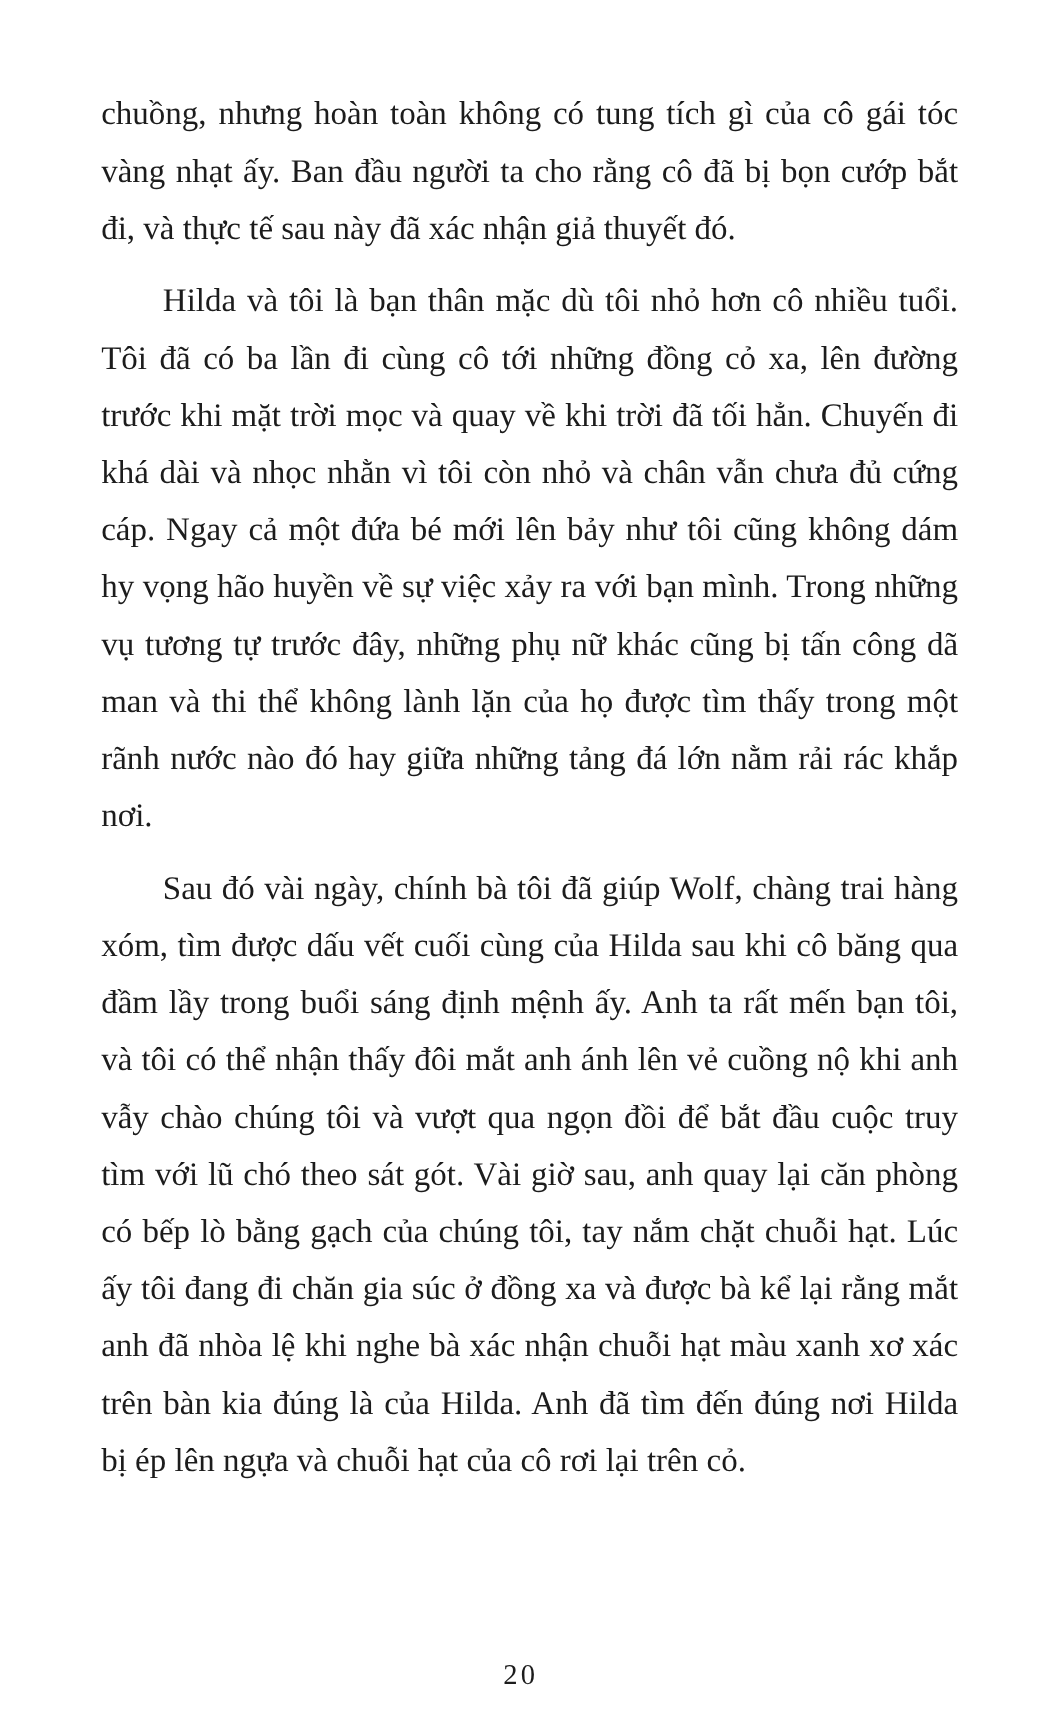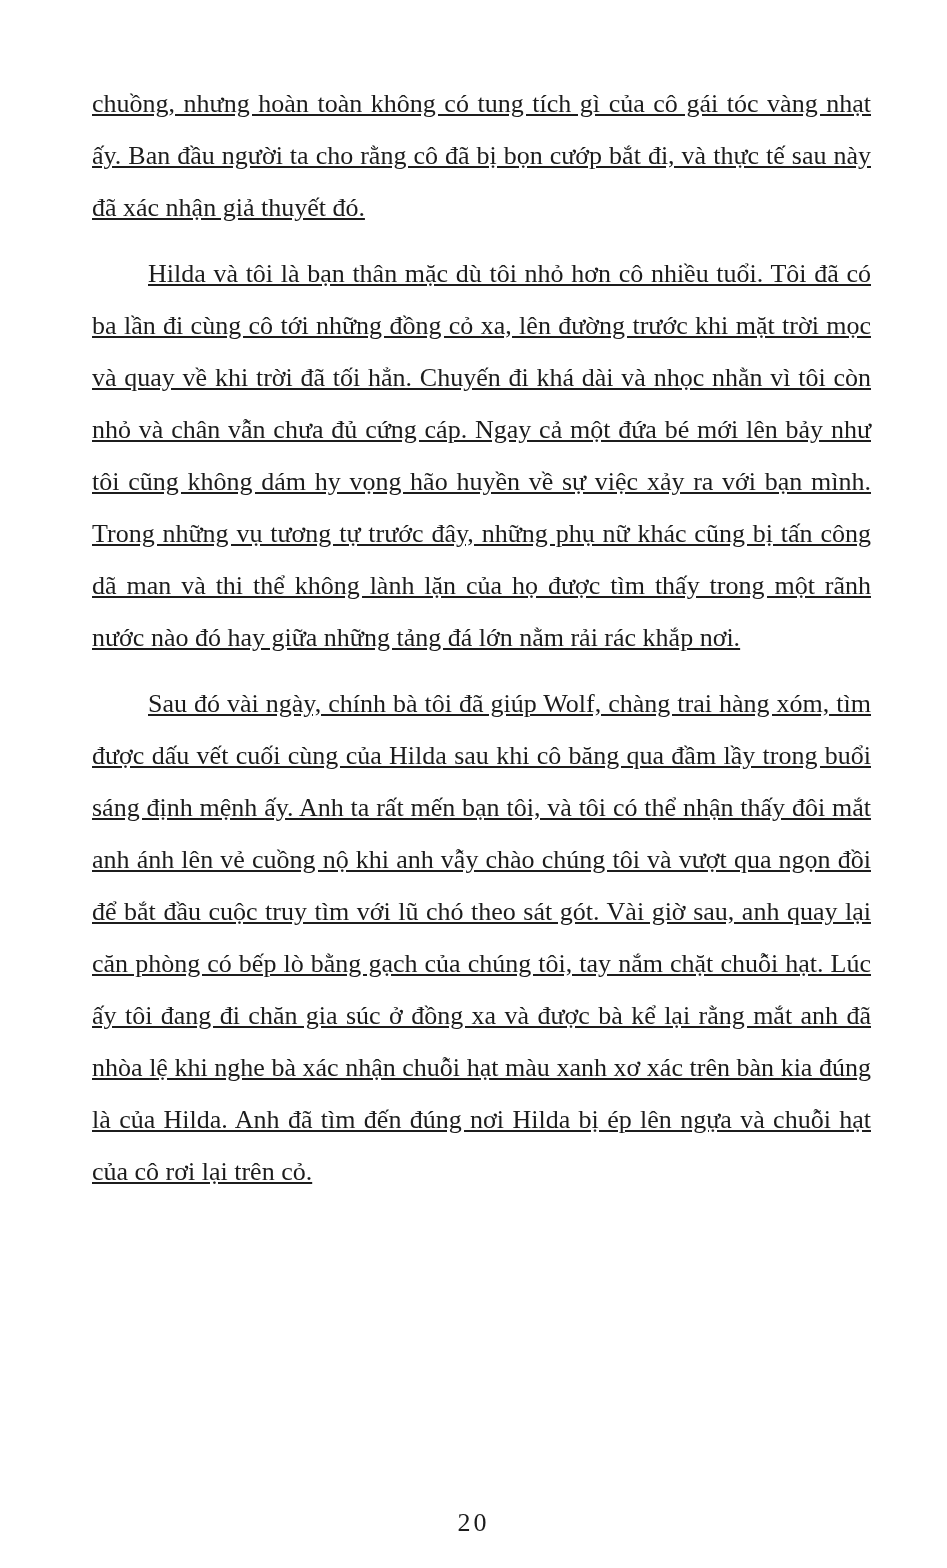--- a/index.html
+++ b/index.html
@@ -29,25 +29,24 @@
     color: #2b2b2b;
     margin-bottom: 46px;
     padding-right: 28px; 
   }
   .content {
     flex: 1 1 auto;
     overflow: hidden;
   }
   .para {
     margin: 0 12px 14px 0;
-    font-size: 26px;
+    font-size: 30px;
     line-height: 52px;
     text-align: justify;
     color: #1c1c1c;
-    text-decoration: underline;
   }
   .para.indent {
     text-indent: 56px;
   }
   .page-number {
     flex: 0 0 auto;
     text-align: center;
     font-size: 26px;
     letter-spacing: 3px;
     color: #1c1c1c;

